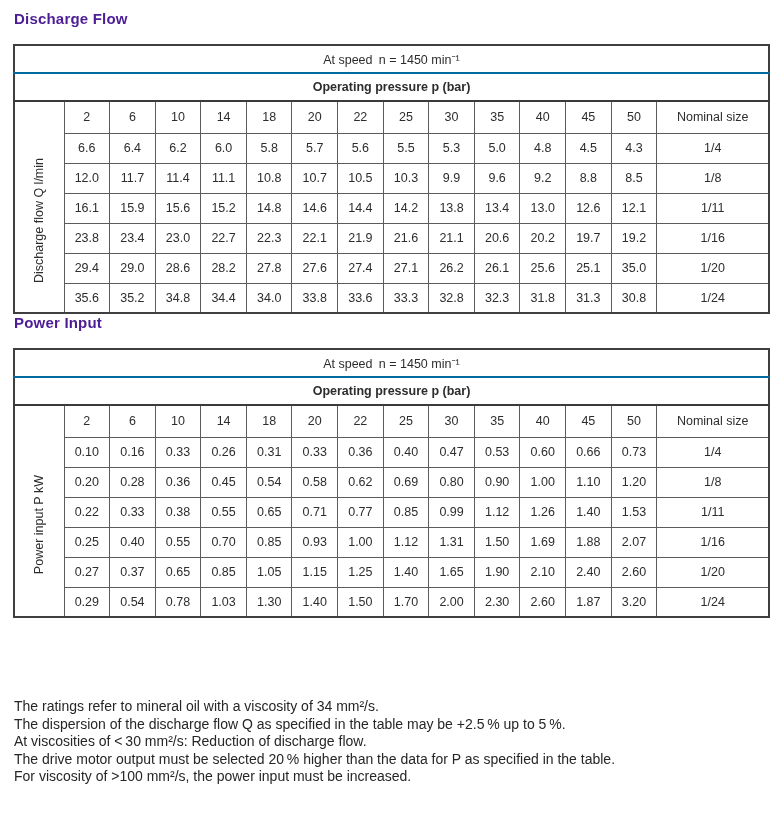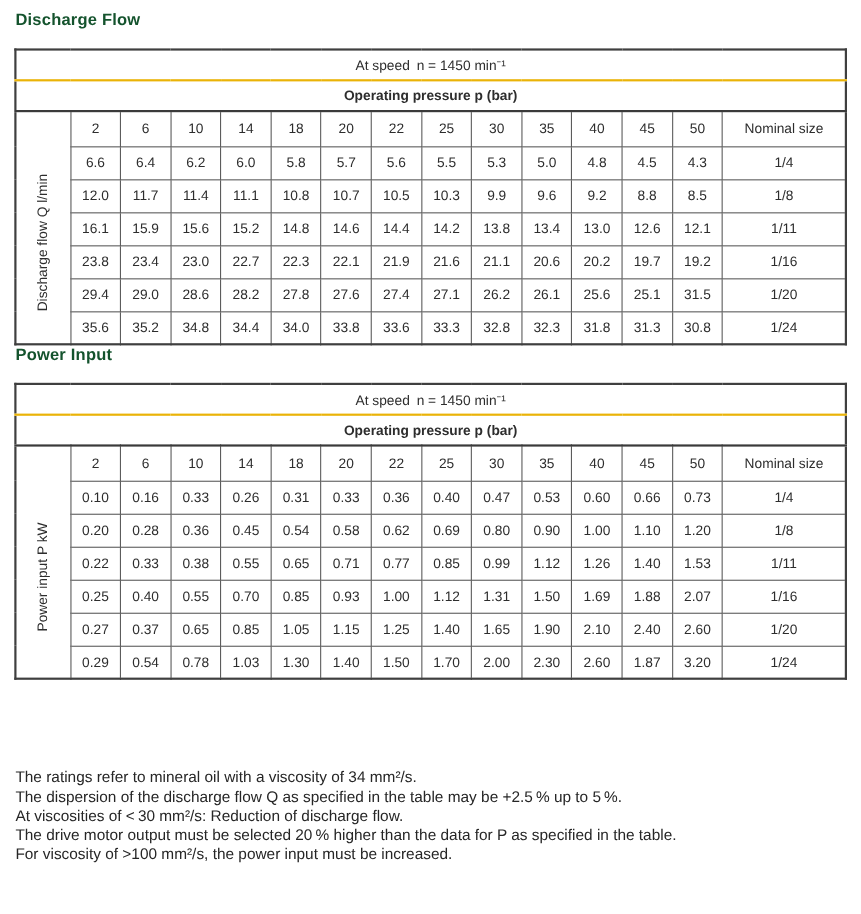--- a/index.html
+++ b/index.html
@@ -8,21 +8,21 @@
     background: #ffffff;
     font-family: "Liberation Sans", sans-serif;
     color: #222;
     overflow: hidden;
   }
   .page { padding: 10px 13px 0 13px; }
 
   h2.section-title {
     font-size: 15px;
     font-weight: bold;
-    color: #14532d;
+    color: #4c1d95;
     margin: 0 0 17px 1px;
     letter-spacing: 0.2px;
   }
   .section-2 h2.section-title { }
 
   table.spec {
     width: 757px;
     border-collapse: collapse;
     table-layout: fixed;
     border: 2px solid #3f3f3f;
@@ -33,21 +33,21 @@
   table.spec td, table.spec th {
     text-align: center;
     vertical-align: middle;
     font-weight: normal;
     color: #2d2d2d;
   }
 
   tr.speed-row td {
     height: 28px;
     font-size: 12.5px;
-    border-bottom: 2px solid #eab308;
+    border-bottom: 2px solid #0369a1;
   }
   tr.pressure-row td {
     height: 28px;
     font-size: 12.5px;
     border-bottom: 2px solid #3a3a3a;
     font-weight: bold;
   }
   tr.cols-row { height: 32px; }
   tr.cols-row th {
     border: 1px solid #5c5c5c;
@@ -209,21 +209,21 @@
             <td class="val">28.6</td>
             <td class="val">28.2</td>
             <td class="val">27.8</td>
             <td class="val">27.6</td>
             <td class="val">27.4</td>
             <td class="val">27.1</td>
             <td class="val">26.2</td>
             <td class="val">26.1</td>
             <td class="val">25.6</td>
             <td class="val">25.1</td>
-            <td class="val">31.5</td>
+            <td class="val">35.0</td>
             <td class="nominal">1/20</td>
           </tr>
           <tr class="data-row">
             <td class="val">35.6</td>
             <td class="val">35.2</td>
             <td class="val">34.8</td>
             <td class="val">34.4</td>
             <td class="val">34.0</td>
             <td class="val">33.8</td>
             <td class="val">33.6</td>

